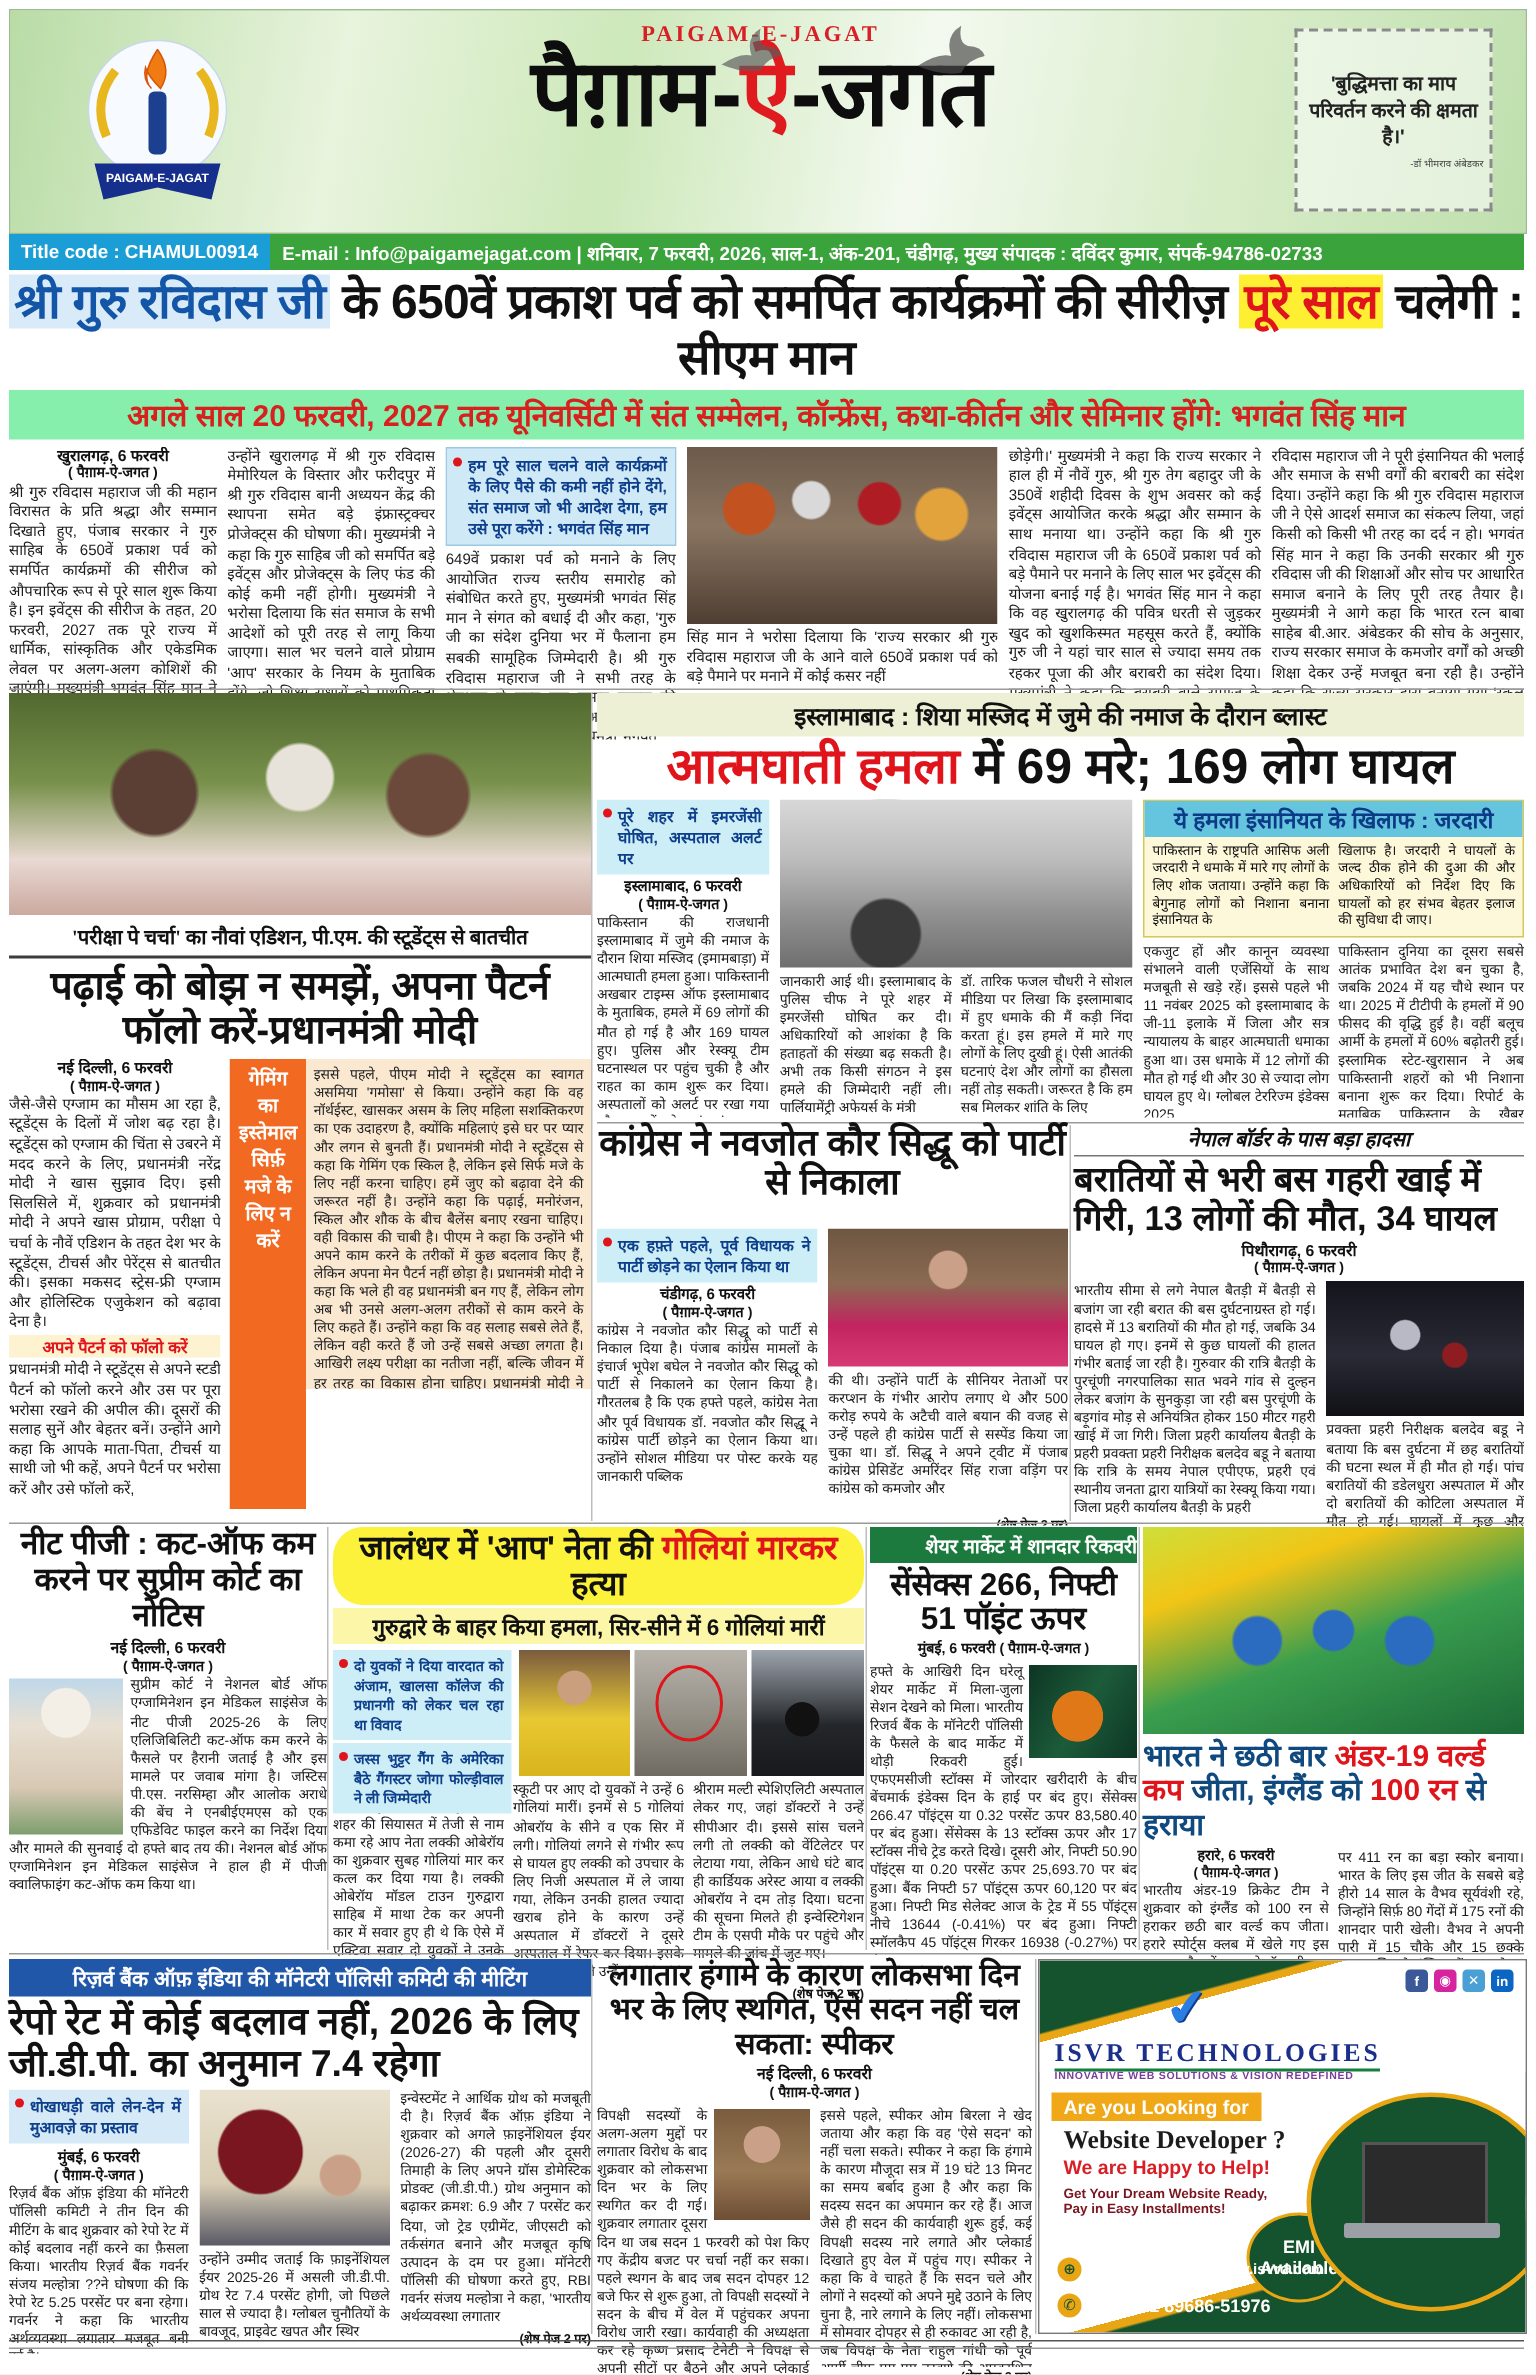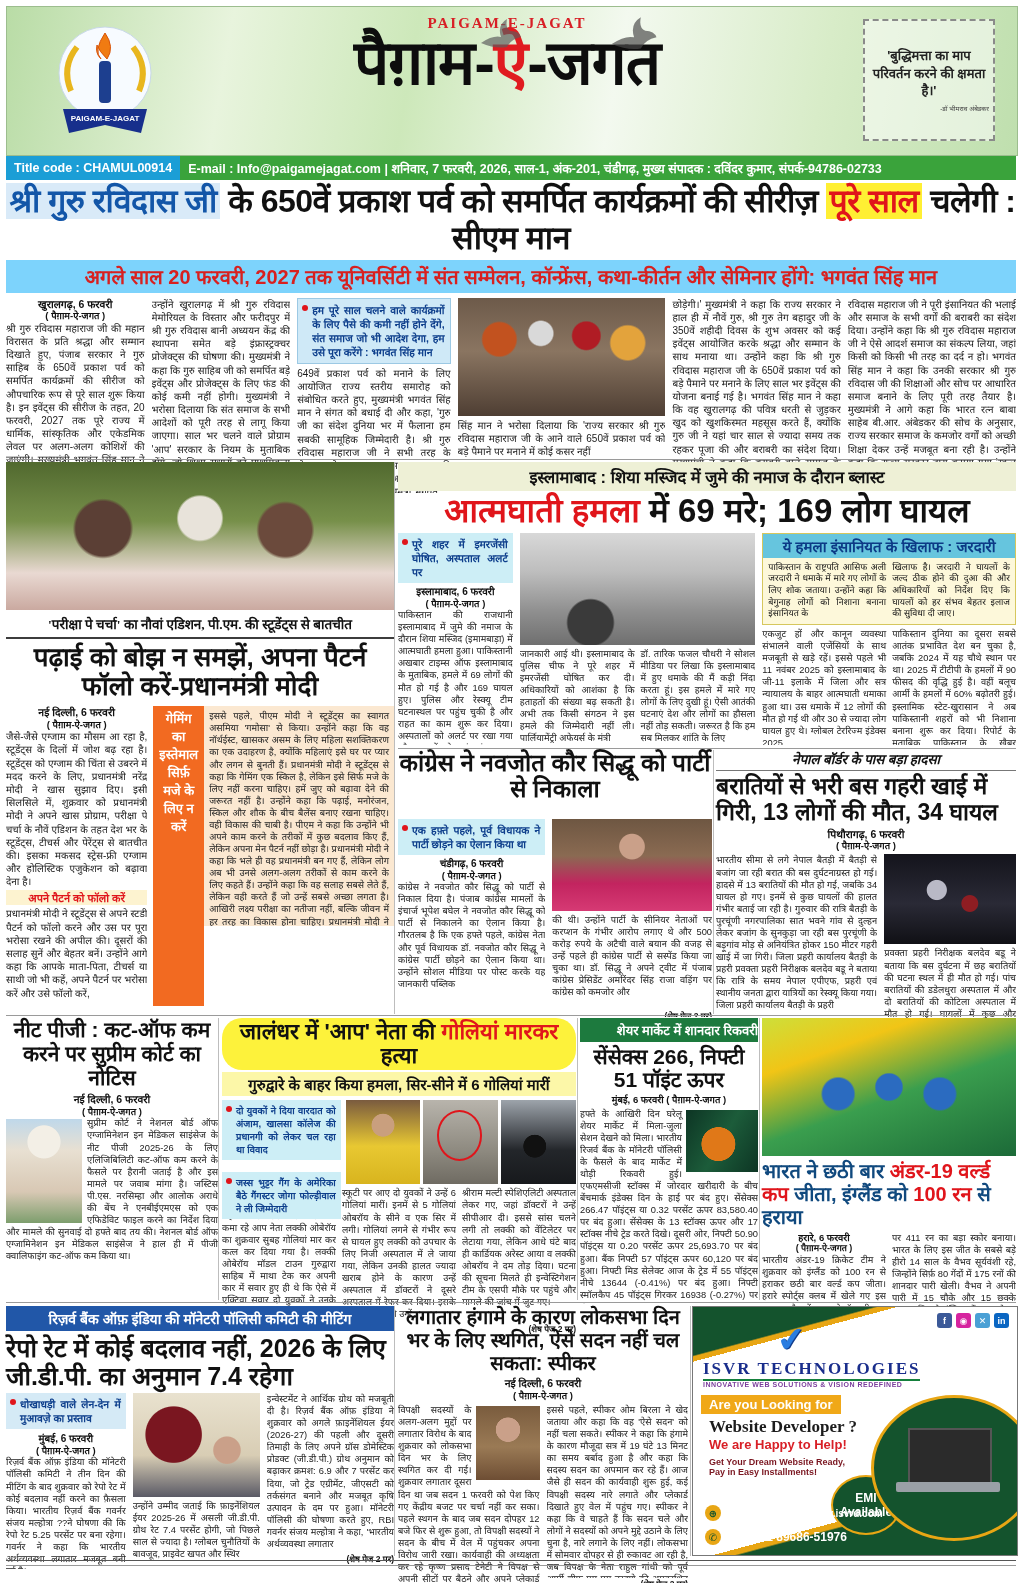--- a/index.html
+++ b/index.html
@@ -26,21 +26,21 @@
   #quote-attr{font-size:6.5px;color:#444;margin-top:4px;text-align:right;}
   
   #infobar{position:absolute;left:6px;top:156px;width:1010px;height:24px;display:flex;align-items:stretch;font-weight:bold;color:#fff;font-size:12.5px;}
   #infobar .seg-blue{background:#1b9ed6;display:flex;align-items:center;padding:0 8px;white-space:nowrap;}
   #infobar .seg-green{background:#3aa33b;flex:1;display:flex;align-items:center;padding:0 8px;white-space:nowrap;overflow:hidden;}
   
   #lead{position:absolute;left:6px;top:183px;width:1010px;height:274px;}
   #lead-headline{font-size:32px;font-weight:800;text-align:center;line-height:1.15;letter-spacing:-.5px;}
   #lead-headline .blue{color:#1356a8;background:#d9eaf8;padding:0 3px;}
   #lead-headline .red{color:#e0151b;background:#ffef33;padding:0 3px;}
-  #lead-sub{margin-top:3px;background:#7dd3fc;color:#d8201f;font-weight:800;font-size:20px;text-align:center;padding:3px 0;}
+  #lead-sub{margin-top:3px;background:#86efac;color:#d8201f;font-weight:800;font-size:20px;text-align:center;padding:3px 0;}
   #lead-cols{display:flex;gap:7px;margin-top:5px;height:195px;}
   .lead-c{overflow:hidden;}
   #lead-qbox{background:#cfe9f7;border:1px solid #9cc9e4;padding:4px 5px 4px 14px;font-size:10.5px;font-weight:bold;color:#0e3f8c;position:relative;text-align:justify;margin-bottom:3px;}
   .reddot{position:absolute;left:4px;top:6px;width:6px;height:6px;border-radius:50%;background:#e0151b;}
   #lead-photo{height:118px;background:
      radial-gradient(circle at 20% 35%,#c2521f 0 9%,transparent 10%),
      radial-gradient(circle at 40% 30%,#d9d9d9 0 8%,transparent 9%),
      radial-gradient(circle at 62% 32%,#b01c24 0 9%,transparent 10%),
      radial-gradient(circle at 82% 38%,#e3a33c 0 9%,transparent 10%),
      linear-gradient(180deg,#6d5a4a 0%,#8a7561 45%,#4e3e33 100%);}
@@ -342,21 +342,21 @@
       <div id="neet-photo" class="photo"></div>
       <div class="bodytxt small">सुप्रीम कोर्ट ने नेशनल बोर्ड ऑफ एग्जामिनेशन इन मेडिकल साइंसेज के नीट पीजी 2025-26 के लिए एलिजिबिलिटी कट-ऑफ कम करने के फैसले पर हैरानी जताई है और इस मामले पर जवाब मांगा है। जस्टिस पी.एस. नरसिम्हा और आलोक अराधे की बेंच ने एनबीईएमएस को एक एफिडेविट फाइल करने का निर्देश दिया और मामले की सुनवाई दो हफ्ते बाद तय की। नेशनल बोर्ड ऑफ एग्जामिनेशन इन मेडिकल साइंसेज ने हाल ही में पीजी क्वालिफाइंग कट-ऑफ कम किया था।</div>
     </div>
   </div>
 
   <div id="jal">
     <div id="jal-head"><span>जालंधर में 'आप' नेता की </span><span class="red">गोलियां मारकर</span><span> हत्या</span></div>
     <div id="jal-sub">गुरुद्वारे के बाहर किया हमला, सिर-सीने में 6 गोलियां मारीं</div>
     <div id="jal-mid">
       <div id="jal-bullets">
-        <div class="cyanbox" style="margin-bottom:12px;font-size:9.5px"><span class="reddot"></span><span>दो युवकों ने दिया वारदात को अंजाम, खालसा कॉलेज की प्रधानगी को लेकर चल रहा था विवाद</span></div>
+        <div class="cyanbox" style="margin-bottom:2px;font-size:9.5px"><span class="reddot"></span><span>दो युवकों ने दिया वारदात को अंजाम, खालसा कॉलेज की प्रधानगी को लेकर चल रहा था विवाद</span></div>
         <div class="cyanbox" style="font-size:9.5px"><span class="reddot"></span><span>जस्स भुट्टर गैंग के अमेरिका बैठे गैंगस्टर जोगा फोल्ड़ीवाल ने ली जिम्मेदारी</span></div>
       </div>
       <div id="jal-photos">
         <div id="jal-p1" class="photo"></div>
         <div id="jal-p2" class="photo"></div>
         <div id="jal-p3" class="photo"></div>
       </div>
     </div>
     <div id="jal-cols">
       <div class="clip" style="width:33%">

